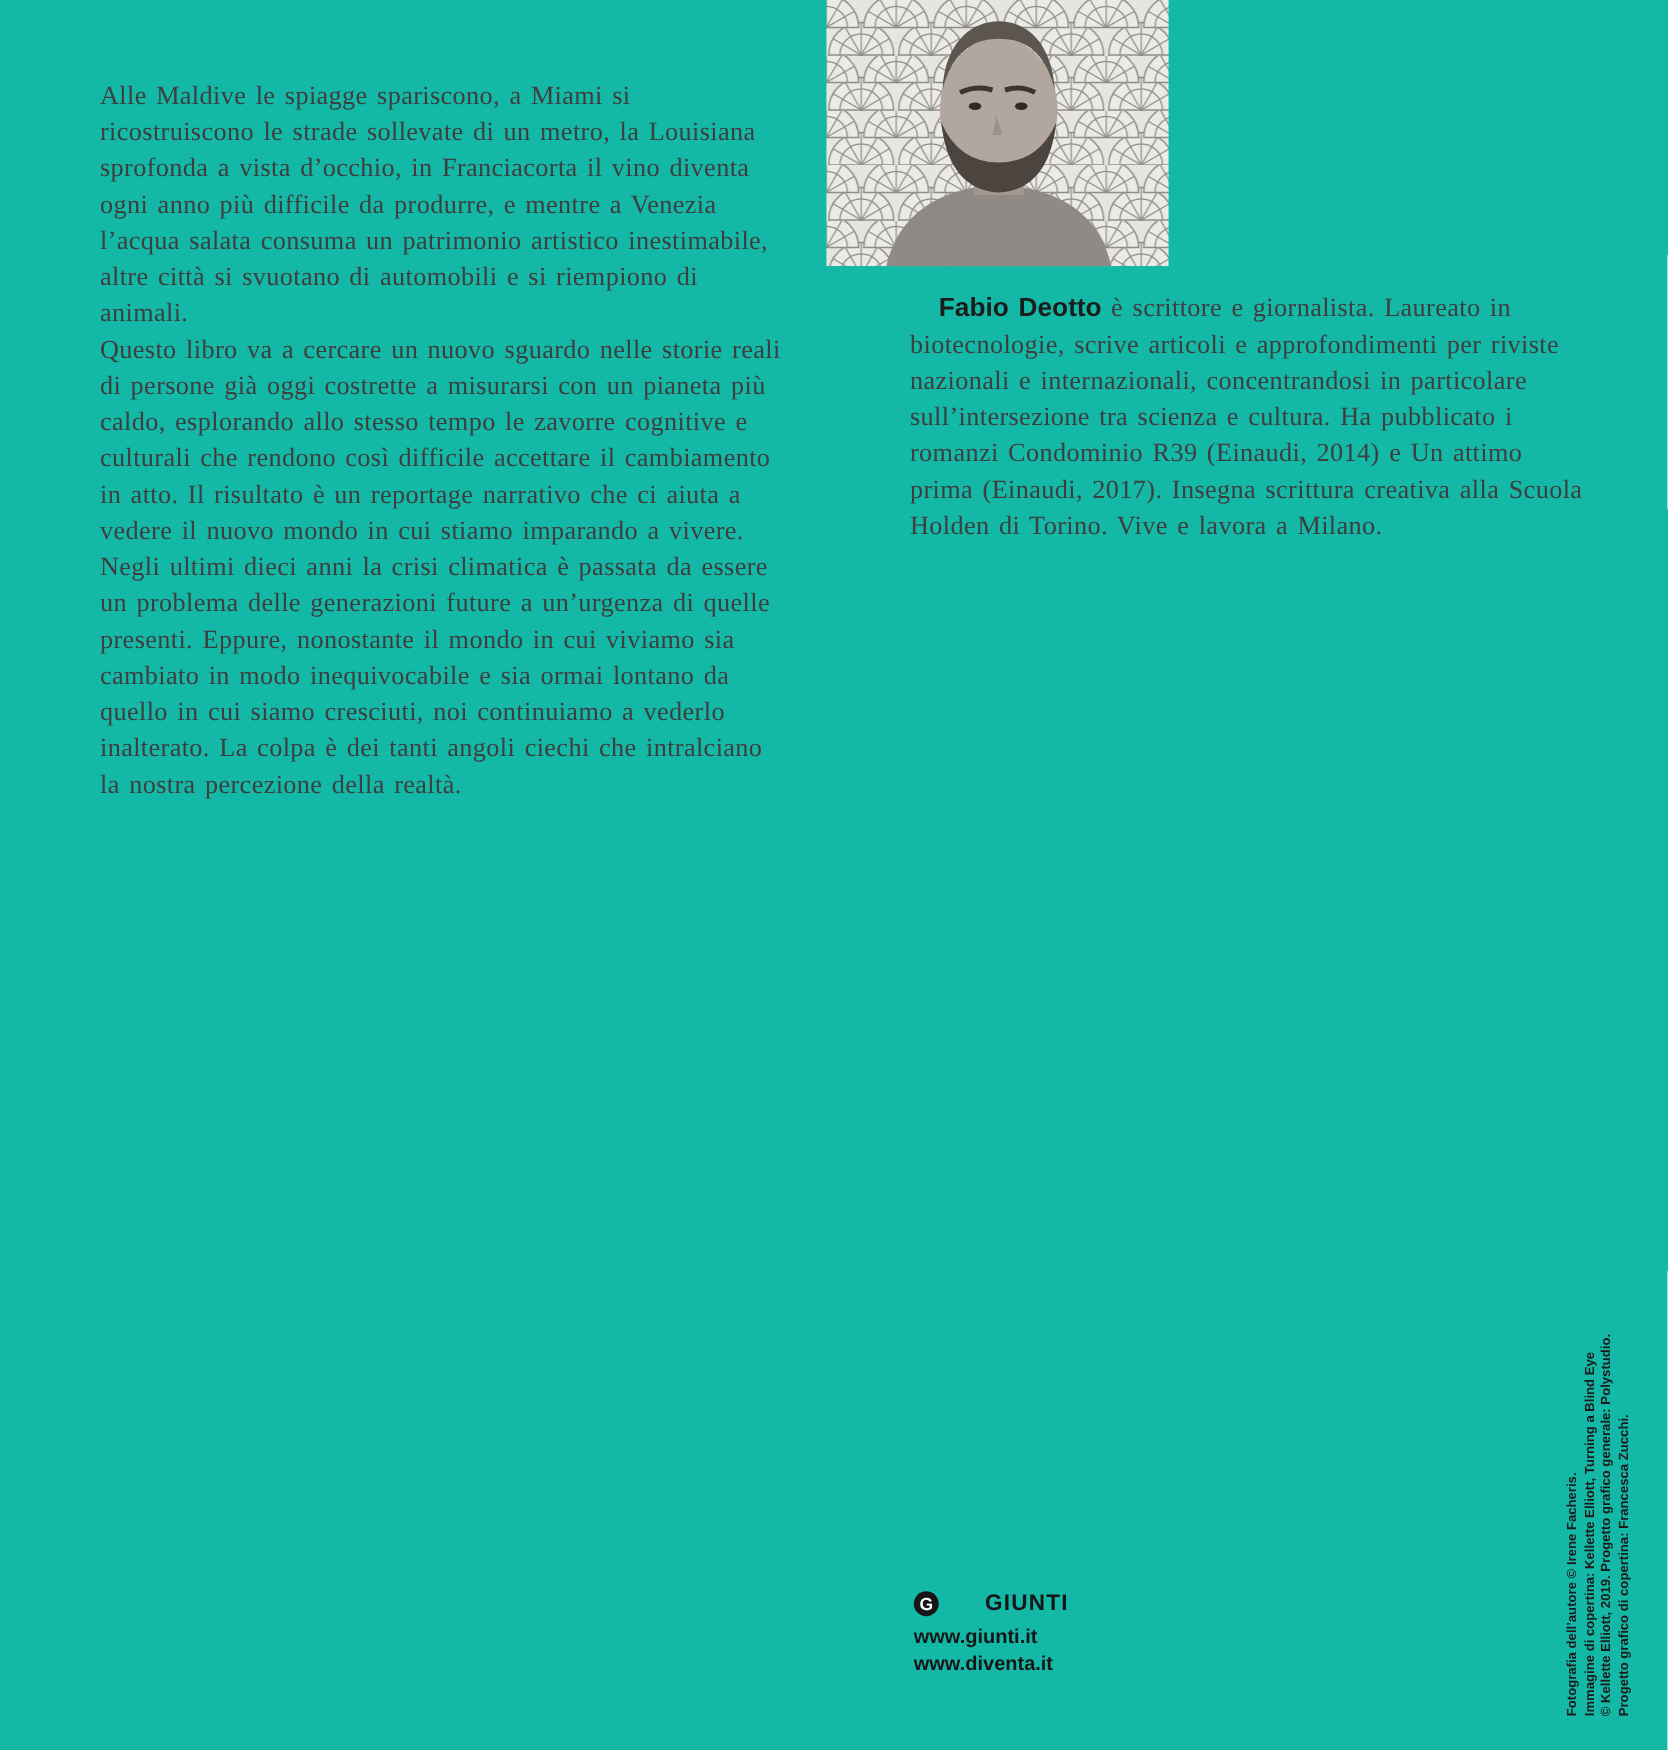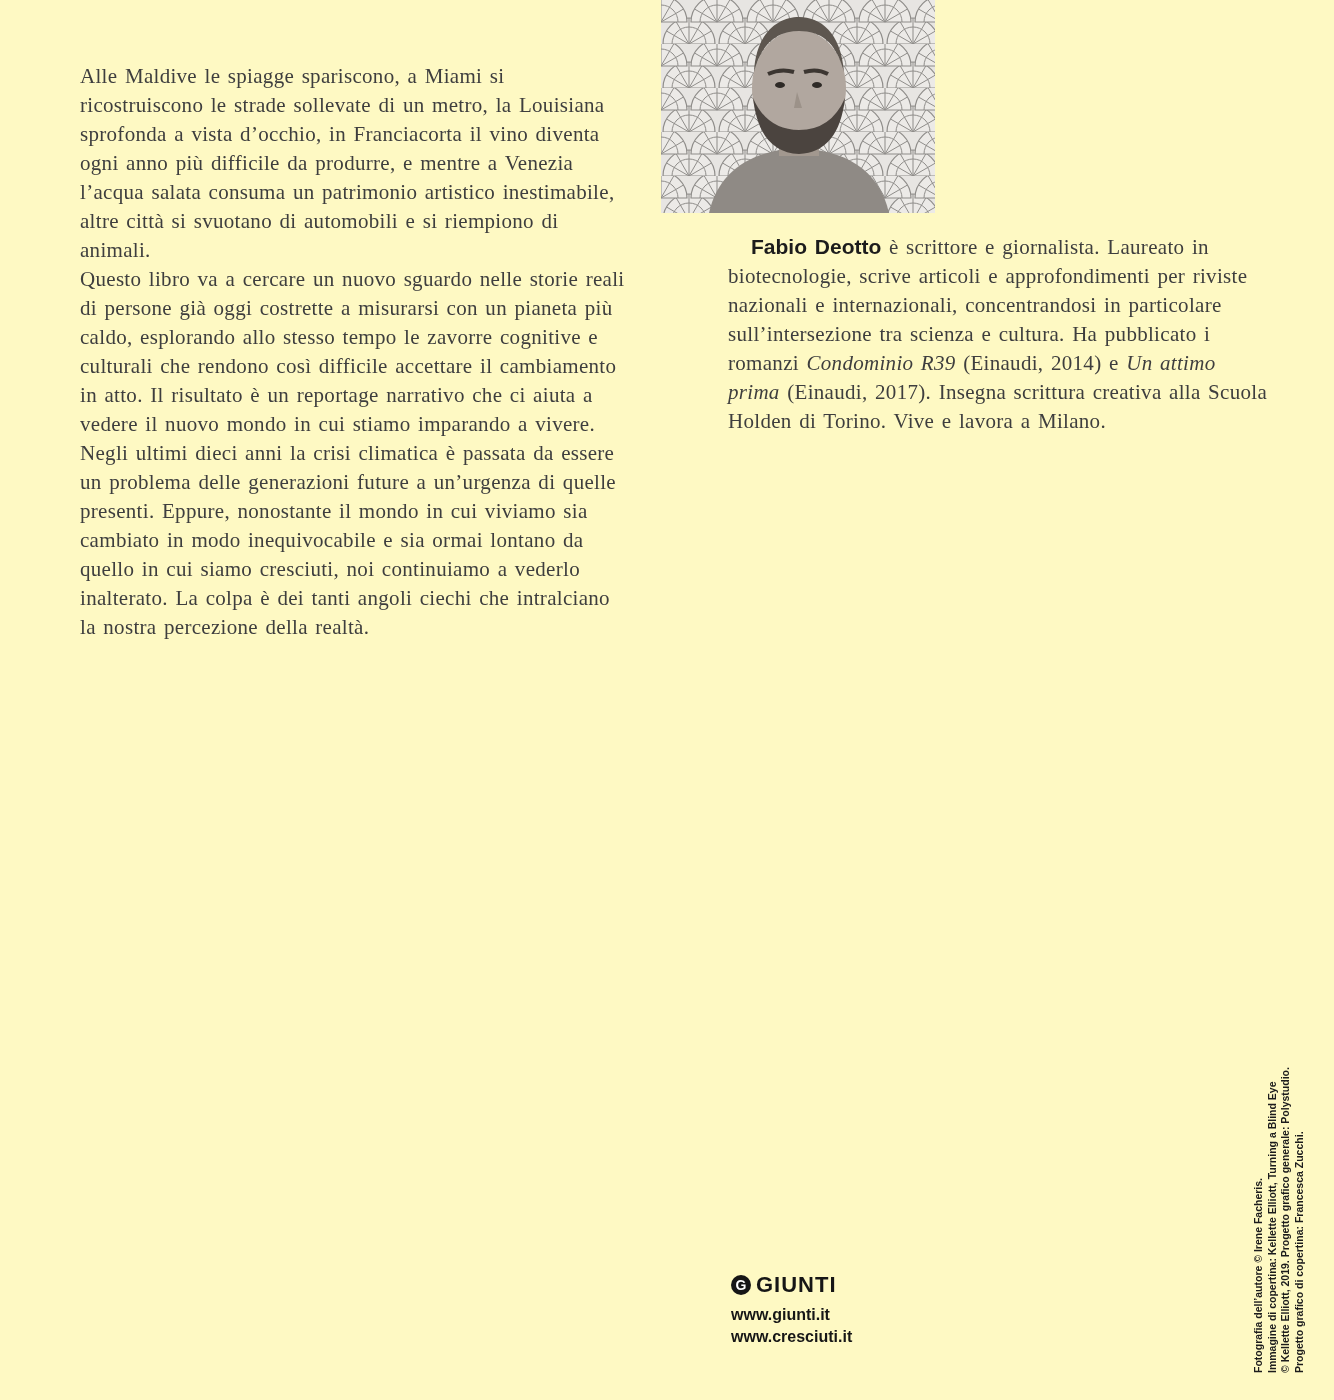--- a/index.html
+++ b/index.html
@@ -1,20 +1,20 @@
 <!DOCTYPE html>
 <html><head>
 <meta charset="utf-8">
 <style>
   html, body { margin: 0; padding: 0; background: #ffffff; }
   #page {
     position: relative;
     width: 1334px;
     height: 1400px;
-    background: #fef9c3;
+    background: #14b8a6;
     overflow: hidden;
     font-family: "Liberation Serif", serif;
   }
   .body-text {
     font-family: "Liberation Serif", serif;
     font-size: 21px;
     line-height: 29px;
     color: #3e3e3e;
     letter-spacing: 0.3px;
     word-spacing: 2px;
@@ -39,21 +39,21 @@
     top: 232px;
     width: 540px;
   }
   .bold-sans {
     font-family: "Liberation Sans", sans-serif;
     font-weight: bold;
     color: #1c1c1c;
     letter-spacing: 0px;
     margin-left: 23px;
   }
-  .italic { font-style: italic; }
+  .italic { }
   #credits {
     position: absolute;
     left: 1115px;
     top: 1180px;
     width: 330px;
     height: 56px;
     transform: rotate(-90deg);
     font-family: "Liberation Sans", sans-serif;
     font-weight: bold;
     font-size: 10.5px;
@@ -83,22 +83,23 @@
     width: 20px;
     height: 20px;
     border-radius: 50%;
     background: #161616;
     color: #ffffff;
     font-size: 14px;
     font-family: "Liberation Sans", sans-serif;
     font-weight: bold;
   }
   #publisher-name {
-    font-size: 22px;
+    font-size: 18px;
     letter-spacing: 1px;
+    margin-left: 32px;
   }
   .footer-url {
     font-size: 16px;
     line-height: 22px;
   }
 </style>
 </head>
 <body>
 
 <div id="page">
@@ -154,16 +155,16 @@
     <div>© Kellette Elliott, 2019. Progetto grafico generale: Polystudio.</div>
     <div>Progetto grafico di copertina: Francesca Zucchi.</div>
   </div>
 
   <div id="footer">
     <div id="publisher-row">
       <span id="publisher-mark">G</span>
       <span id="publisher-name">GIUNTI</span>
     </div>
     <div class="footer-url">www.giunti.it</div>
-    <div class="footer-url">www.cresciuti.it</div>
+    <div class="footer-url">www.diventa.it</div>
   </div>
 
 </div>
 
 </body></html>

